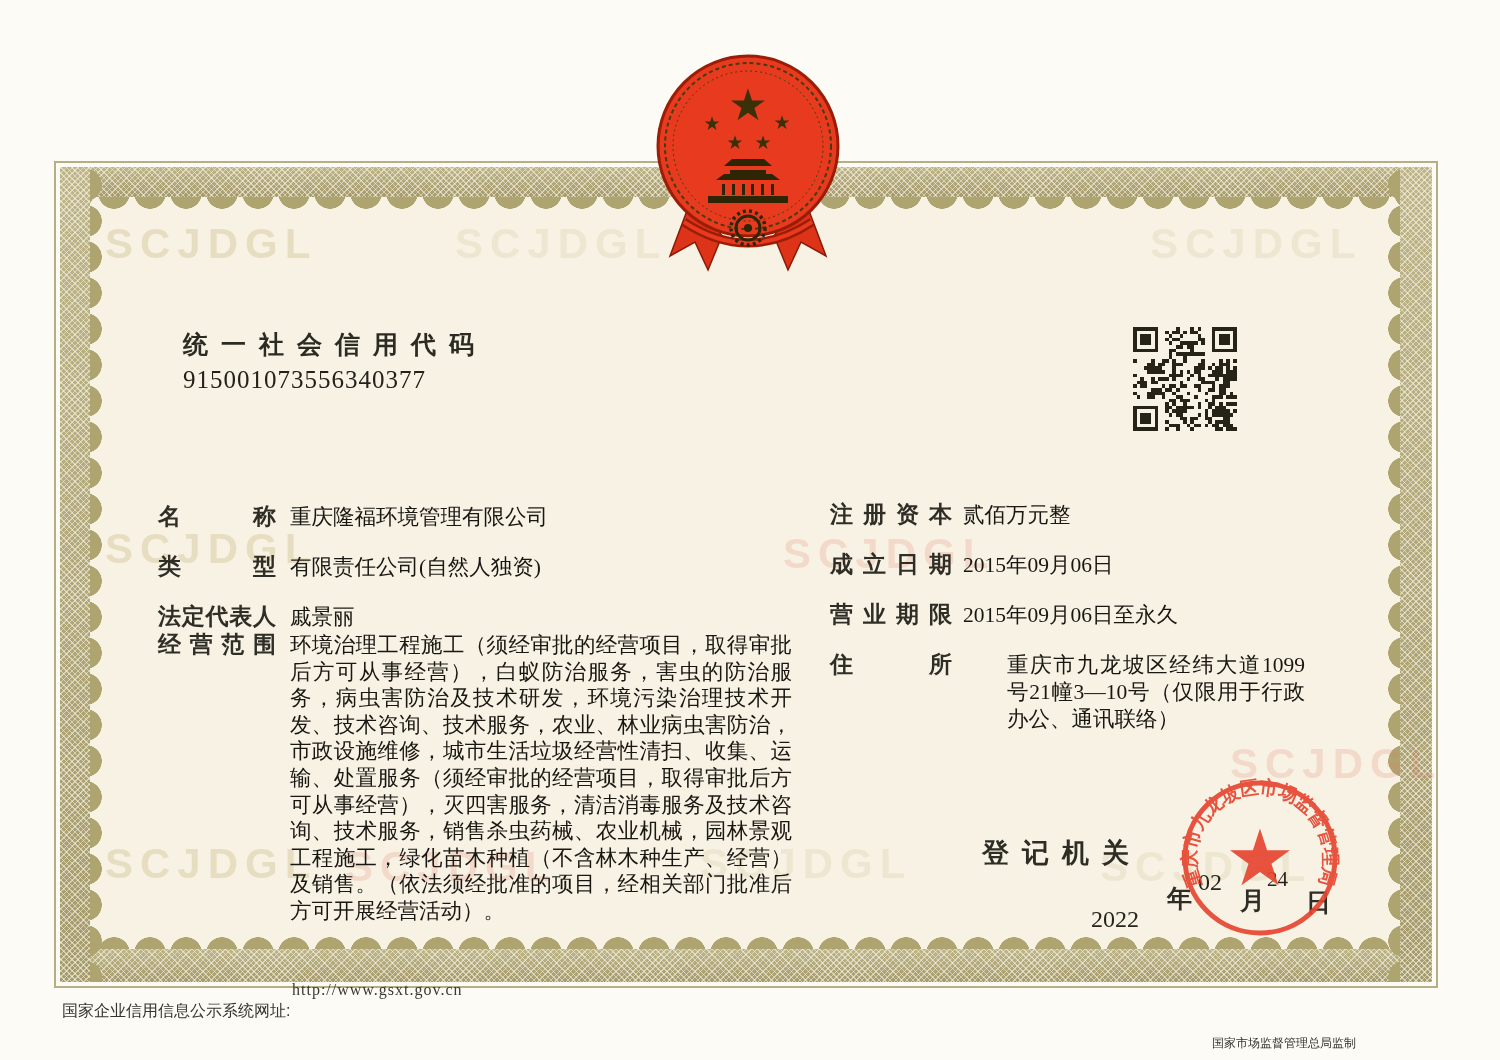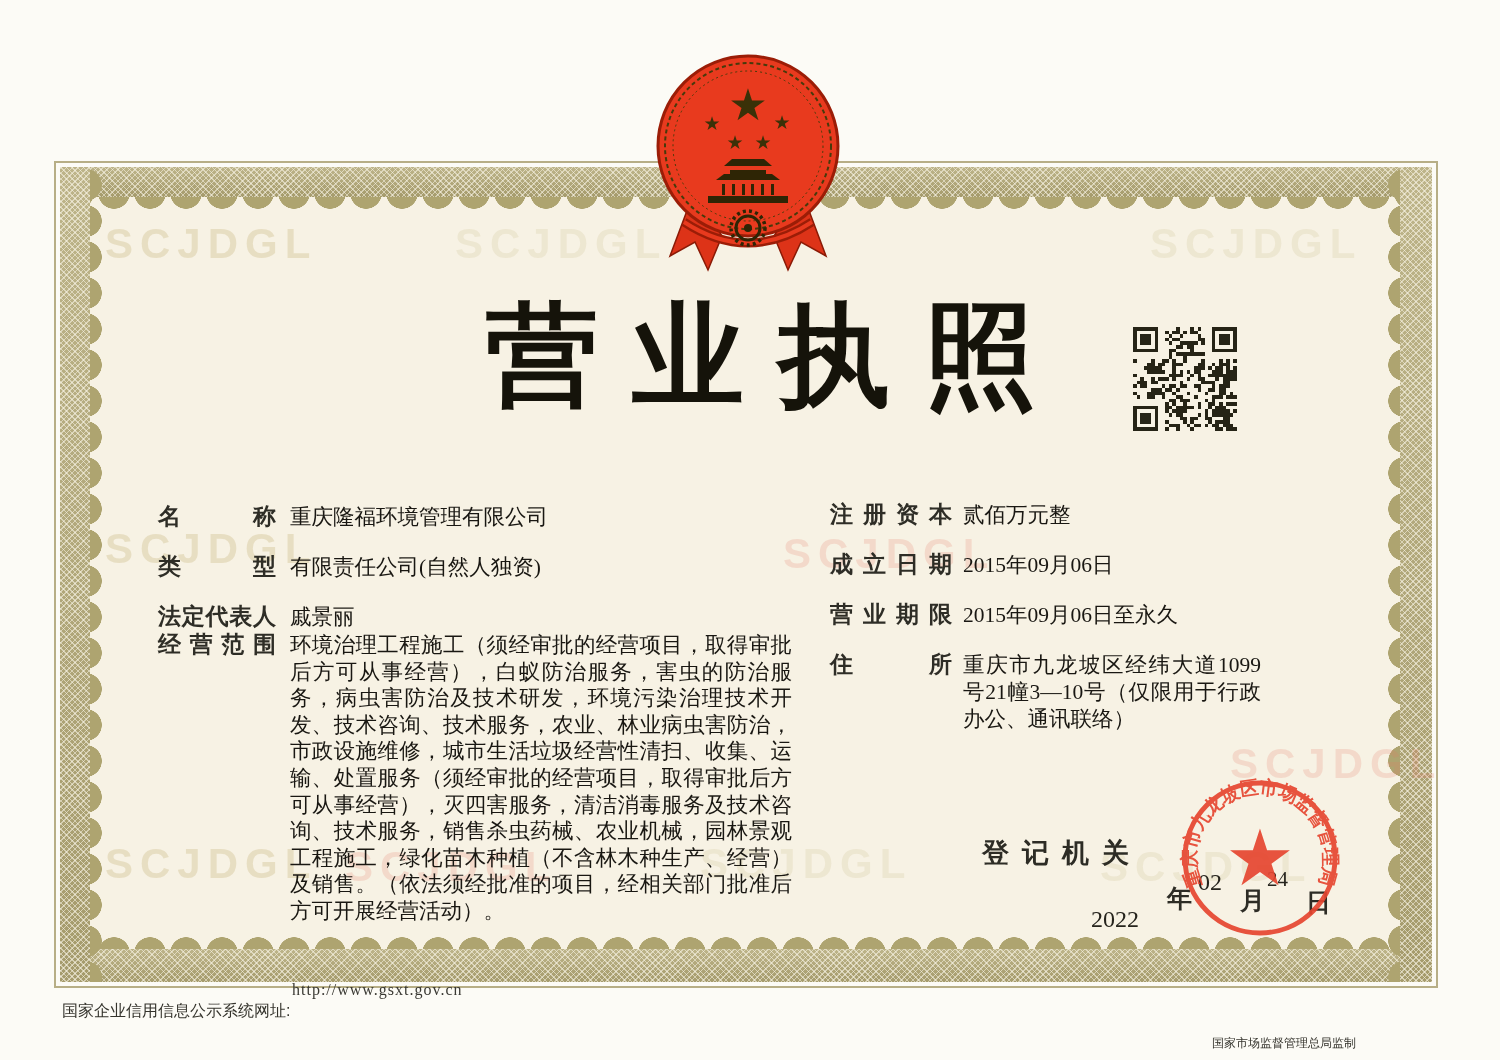--- a/index.html
+++ b/index.html
@@ -57,21 +57,21 @@
   .qr{left:1133px;top:327px;width:104px;height:104px;}
   .qr-caption{left:1246px;top:322px;width:110px;font-size:12.6px;line-height:15.2px;
      font-weight:700;color:#35331f;text-align:justify;}
 
   .row-label{display:inline-block;font-size:23px;font-weight:700;color:#2e2d26;
      text-align:justify;text-align-last:justify;line-height:1.2;}
   .lbl-l{width:118px;}
   .lbl-r{width:122px;}
   .row-value{font-size:21.5px;font-family:"Liberation Serif",serif;color:#191712;line-height:1.24;}
   .scope{width:502px;line-height:26.6px;text-align:justify;}
-  .addr{width:298px;line-height:27px;text-align:justify;}
+  .addr{width:298px;line-height:27px;text-align:justify;margin-left:44px;}
 
   .registrar-label{left:982px;top:835px;font-size:27px;font-weight:700;letter-spacing:13px;color:#2d2c25;}
   .dt{font-family:"Liberation Serif",serif;color:#26241d;}
   .dt-num{font-size:24px;}
   .dt-unit{font-size:25px;font-weight:700;color:#2d2c25;font-family:"Liberation Sans",sans-serif;}
 
   .footer-url{left:292px;top:981px;font-size:16px;font-family:"Liberation Serif",serif;color:#3a3933;letter-spacing:1px;}
   .footer-left{left:62px;top:1001px;font-size:16px;color:#34332c;}
   .footer-right{left:1212px;top:1035px;font-size:12px;color:#34332c;}
 
@@ -128,22 +128,23 @@
       <rect x="58" y="152" width="80" height="7"></rect>
     </g>
     <path d="M34 178 Q98 220 162 178" fill="none" stroke="#9b1d07" stroke-width="9"></path>
     <path d="M34 178 Q98 220 162 178" fill="none" stroke="#e83a1e" stroke-width="4"></path>
     <circle cx="98" cy="184" r="17" fill="none" stroke="#2e2505" stroke-width="3.5" stroke-dasharray="3 3.2"></circle>
     <circle cx="98" cy="184" r="12" fill="none" stroke="#2e2505" stroke-width="3"></circle>
     <circle cx="98" cy="184" r="4" fill="#2e2505"></circle>
   </svg>
 
   <div class="content">
-
-    <div class="abs doc-title">营业执照</div>
+    <div class="abs credit-label">统一社会信用代码</div>
+    <div class="abs credit-code">915001073556340377</div>
+
 
     <svg class="abs qr" viewBox="0 0 29 29" shape-rendering="crispEdges">
       <g fill="#262416">
         <rect x="0" y="0" width="7" height="7"></rect>
           <rect x="22" y="0" width="7" height="7"></rect>
           <rect x="0" y="22" width="7" height="7"></rect>
       </g>
       <g fill="#f7f2e4">
         <rect x="1" y="1" width="5" height="5"></rect>
           <rect x="23" y="1" width="5" height="5"></rect>

